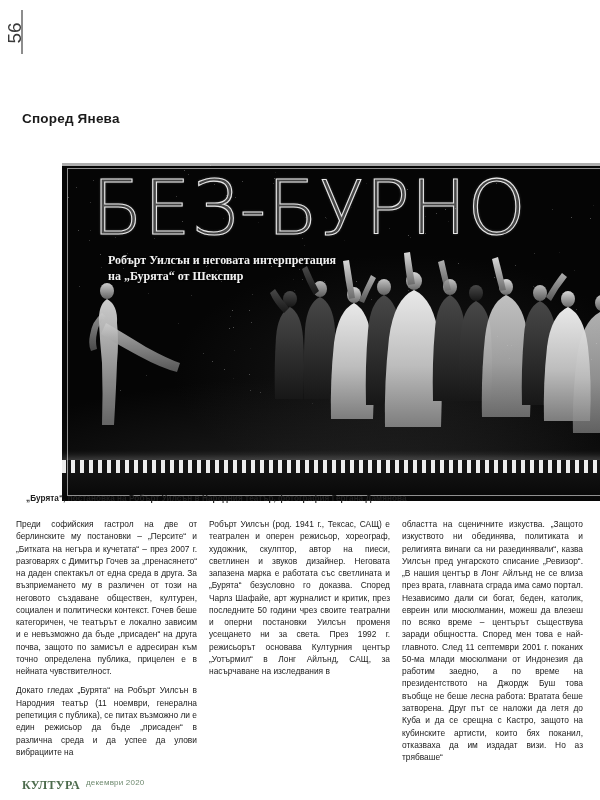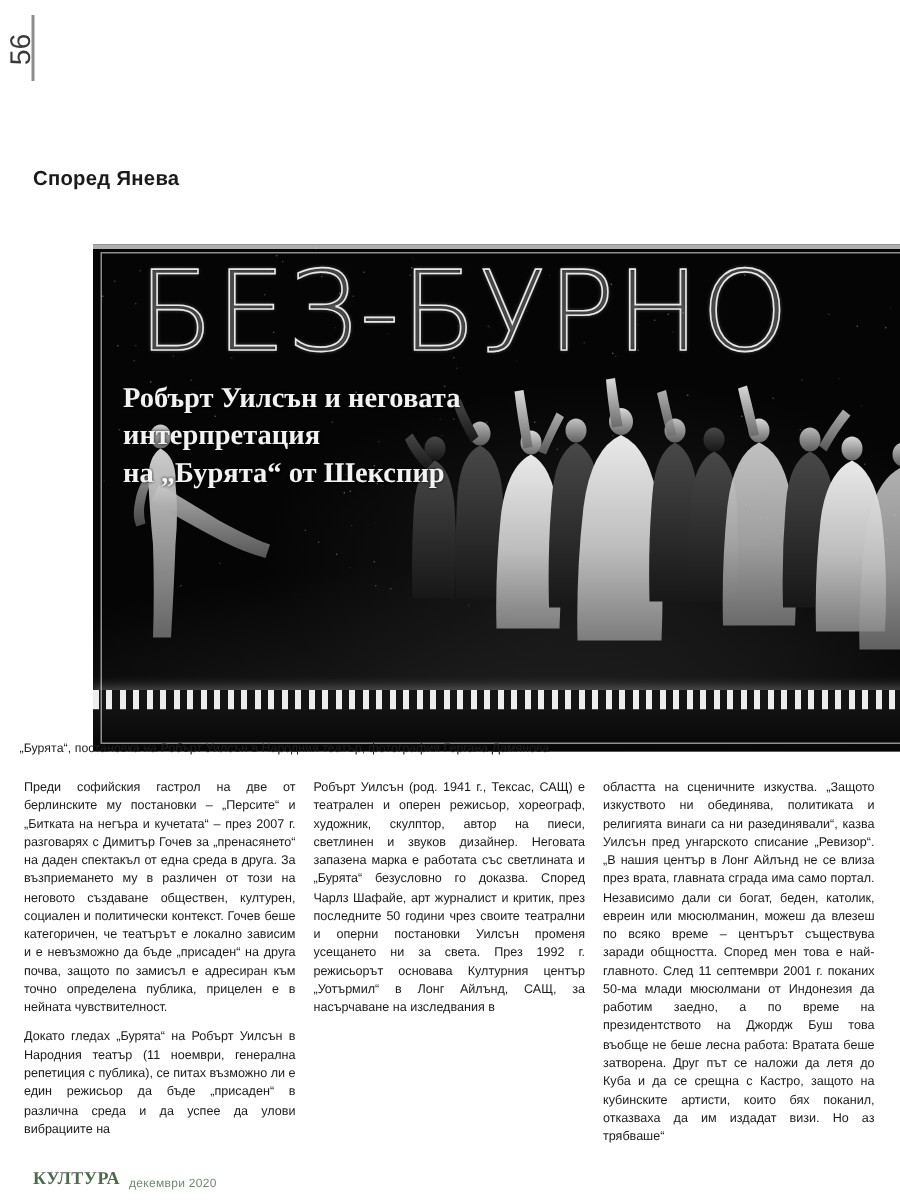--- a/index.html
+++ b/index.html
@@ -126,41 +126,42 @@
     line-height: 0.95;
     font-weight: 300;
     letter-spacing: 1px;
     color: transparent;
     -webkit-text-stroke: 1.1px #e8e8e8;
     text-shadow: 0 0 3px rgba(255,255,255,0.35);
     white-space: nowrap;
   }
   #hero-subtitle {
     position: absolute;
-    left: 20px;
+    left: 46px;
     top: 90px;
     font-family: "Liberation Serif", serif;
-    font-size: 19px;
+    font-size: 12px;
     line-height: 1.32;
     font-weight: 700;
     color: #f2f2f2;
     text-shadow: 0 0 2px rgba(0,0,0,0.9);
     max-width: 260px;
   }
 
   
   #photo-caption {
     position: absolute;
-    left: 13px;
+    left: 26px;
     top: 494px;
     width: 560px;
     font-size: 8.2px;
     line-height: 1.3;
     color: #202020;
     letter-spacing: 0.05px;
+    font-weight: bold;
   }
 
   
   #body-columns {
     position: absolute;
     left: 16px;
     top: 518px;
     width: 568px;
     height: 250px;
     display: flex;
@@ -176,21 +177,21 @@
   }
   .body-column p { margin: 0 0 7px 0; }
   .body-column p:last-child { margin-bottom: 0; }
 
   
   #footer {
     position: absolute;
     left: 22px;
     bottom: 7px;
     display: flex;
-    align-items: flex-end;
+    align-items: flex-start;
     gap: 6px;
   }
   #footer-brand {
     font-family: "Liberation Serif", serif;
     font-weight: 700;
     font-size: 12px;
     letter-spacing: 0.3px;
     color: #4c6b4c;
   }
   #footer-issue {

